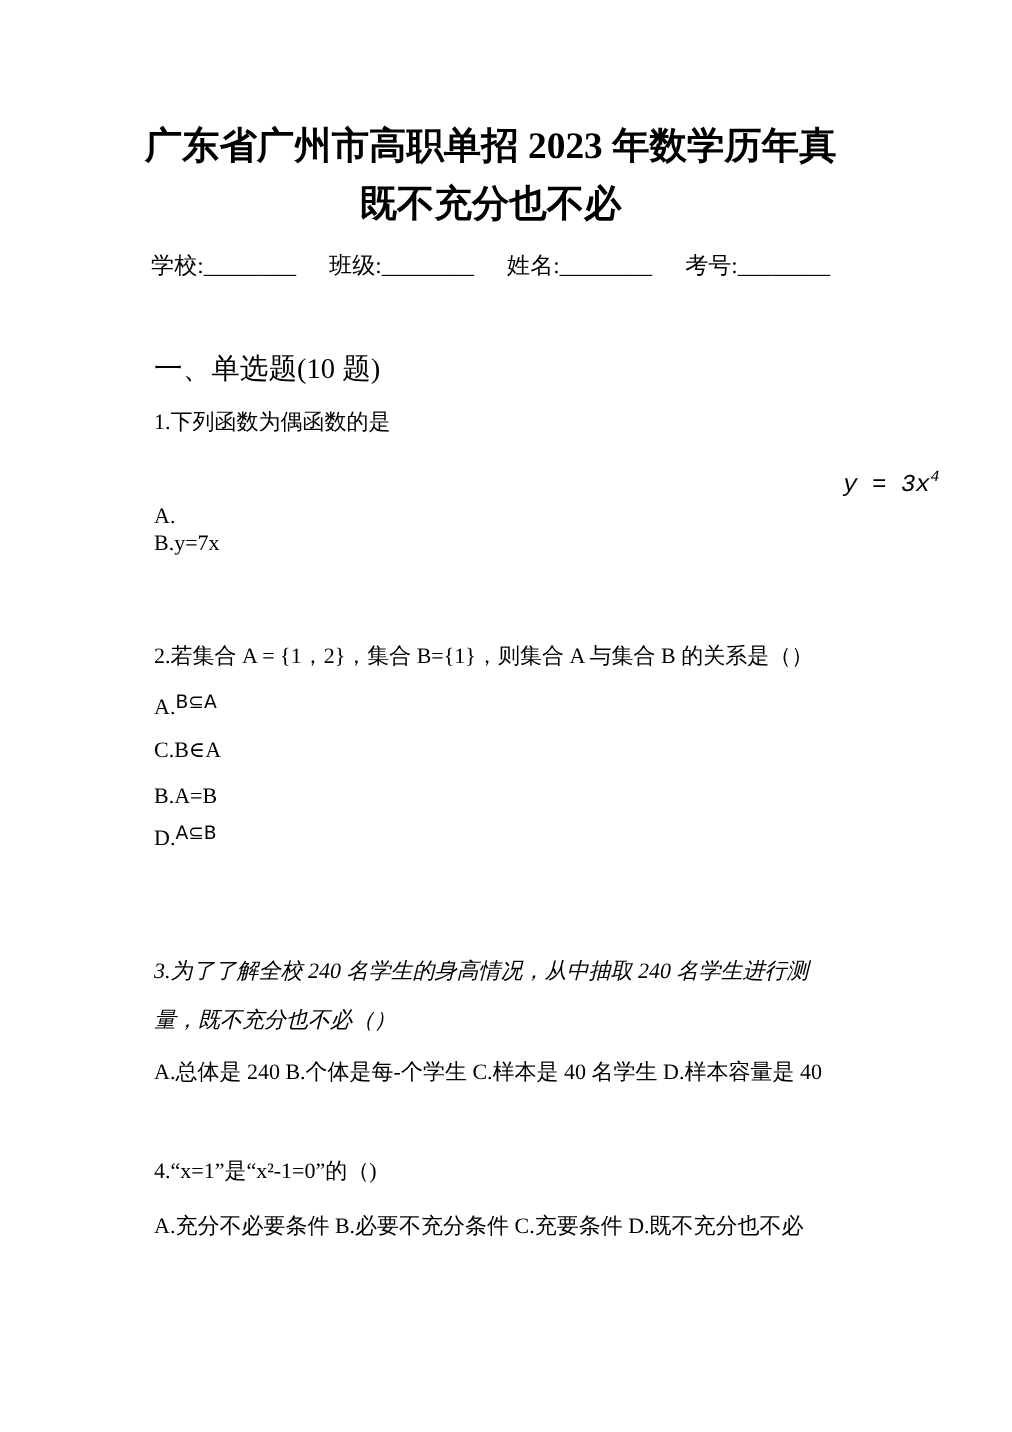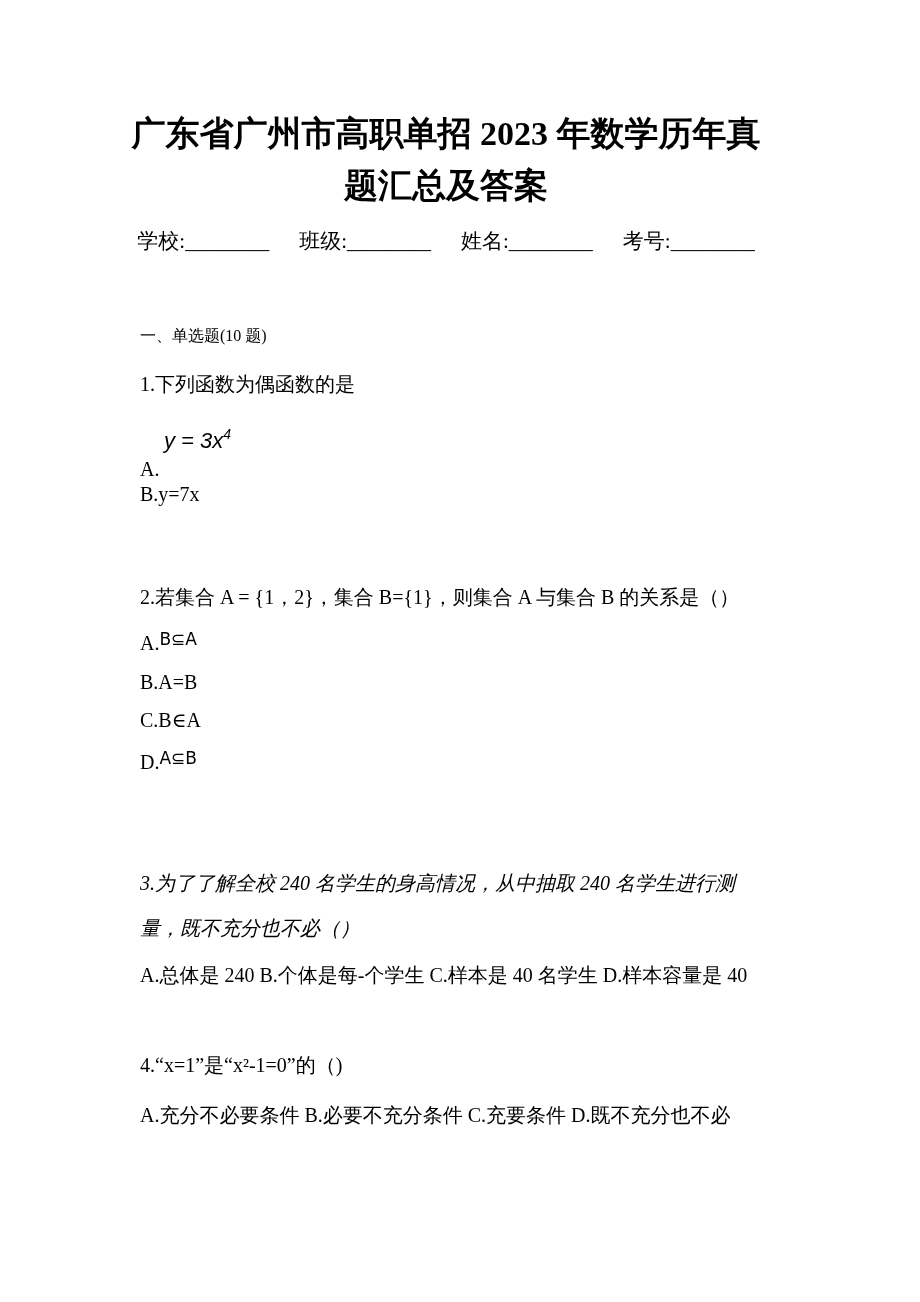--- a/index.html
+++ b/index.html
@@ -27,31 +27,32 @@
     font-size: 21px;
     line-height: 30px;
   }
   .content {
     margin-left: 140px;
     margin-right: 38px;
     font-size: 20px;
   }
   .section-heading {
     margin-top: 66px;
-    font-size: 16px;
+    font-size: 26px;
     line-height: 28px;
   }
   .q1-text { margin-top: 20px; line-height: 28px; }
   .formula {
     margin-top: 22px;
     margin-left: 24px;
     font-style: italic;
     font-size: 22px;
     line-height: 28px;
-    font-family: Liberation Sans, sans-serif;
+    font-family: Liberation Mono, monospace;
+    text-align: right;
   }
   .formula .sup {
     font-size: 14px;
     vertical-align: 9px;
   }
   .q1-options div { line-height: 25px; }
   .q1-options { margin-top: 2px; }
   .q2-text { margin-top: 76px; line-height: 28px; }
   .q2-options { margin-top: 20px; }
   .q2-options .opt { line-height: 24px; margin-bottom: 14px; }
@@ -67,21 +68,21 @@
   .q4-text { margin-top: 52px; line-height: 30px; }
   .q4-options { margin-top: 20px; line-height: 30px; white-space: nowrap; }
 </style>
 </head>
 <body>
 
 <div class="page">
 
   <div class="title-block">
     <div>广东省广州市高职单招 2023 年数学历年真</div>
-    <div>题汇总及答案</div>
+    <div>既不充分也不必</div>
   </div>
 
   <div class="info-line">
     <span>学校:________</span>
     <span>班级:________</span>
     <span>姓名:________</span>
     <span>考号:________</span>
   </div>
 
   <div class="content">
@@ -98,22 +99,22 @@
       <div>A.</div>
       <div>B.y=7x</div>
     </div>
 
     <div class="q2-text">2.若集合 A = {1，2}，集合 B={1}，则集合 A 与集合 B 的关系是（）</div>
 
     <div class="q2-options">
       <div class="opt">
         <span>A.</span><span class="inline-math">B⊆A</span>
       </div>
+      <div class="opt opt-tall">C.B∈A</div>
       <div class="opt">B.A=B</div>
-      <div class="opt opt-tall">C.B∈A</div>
       <div class="opt">
         <span>D.</span><span class="inline-math">A⊆B</span>
       </div>
     </div>
 
     <div class="q3-text">
       <div>3.为了了解全校 240 名学生的身高情况，从中抽取 240 名学生进行测</div>
       <div>量，既不充分也不必（）</div>
     </div>
 

